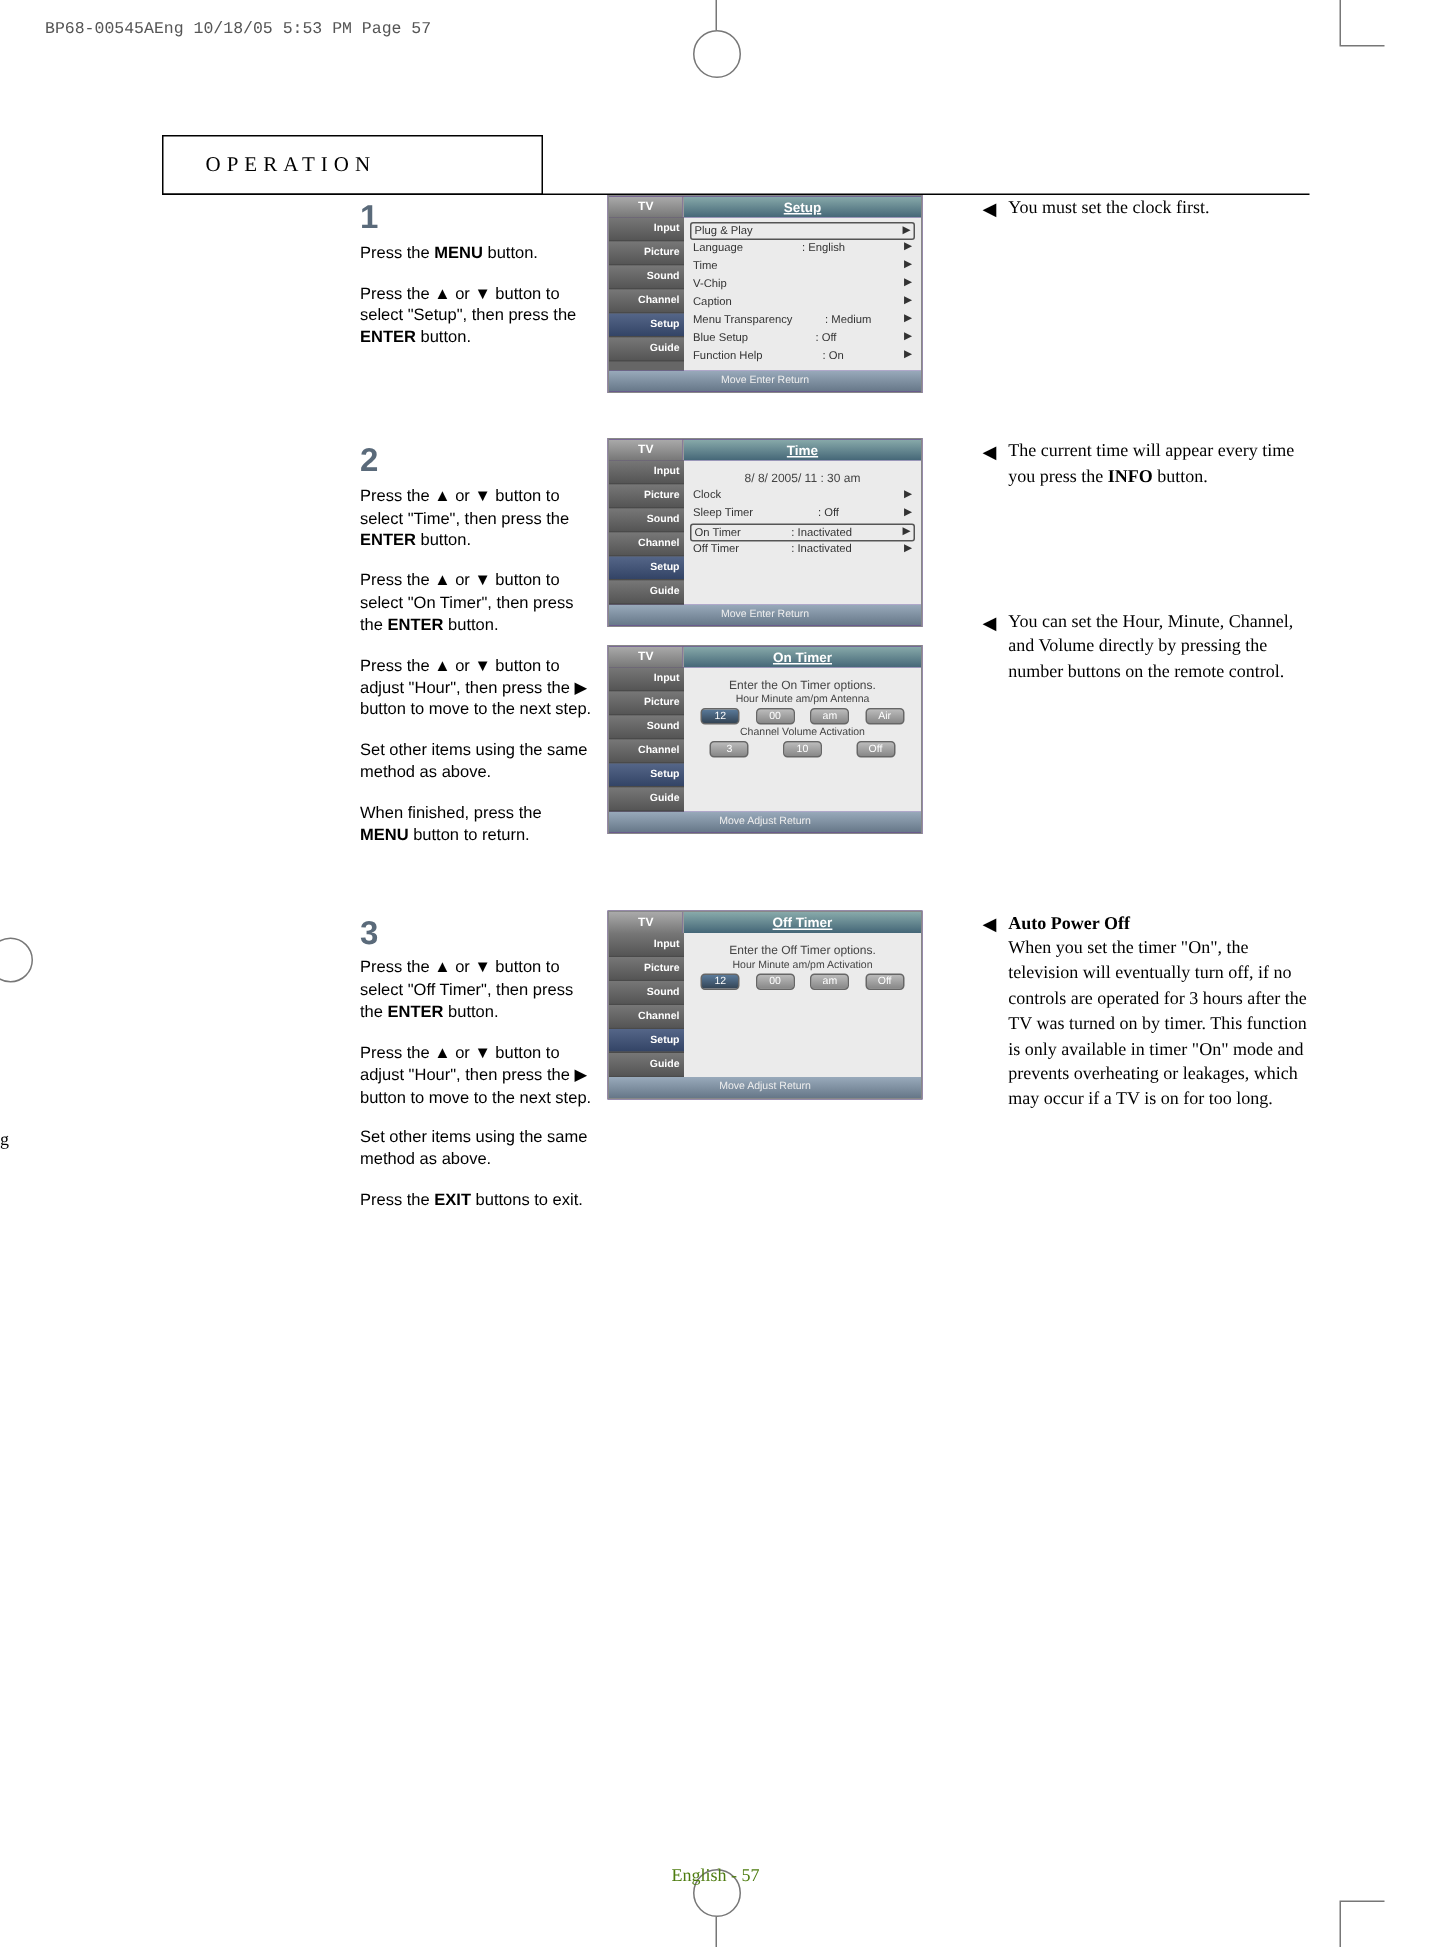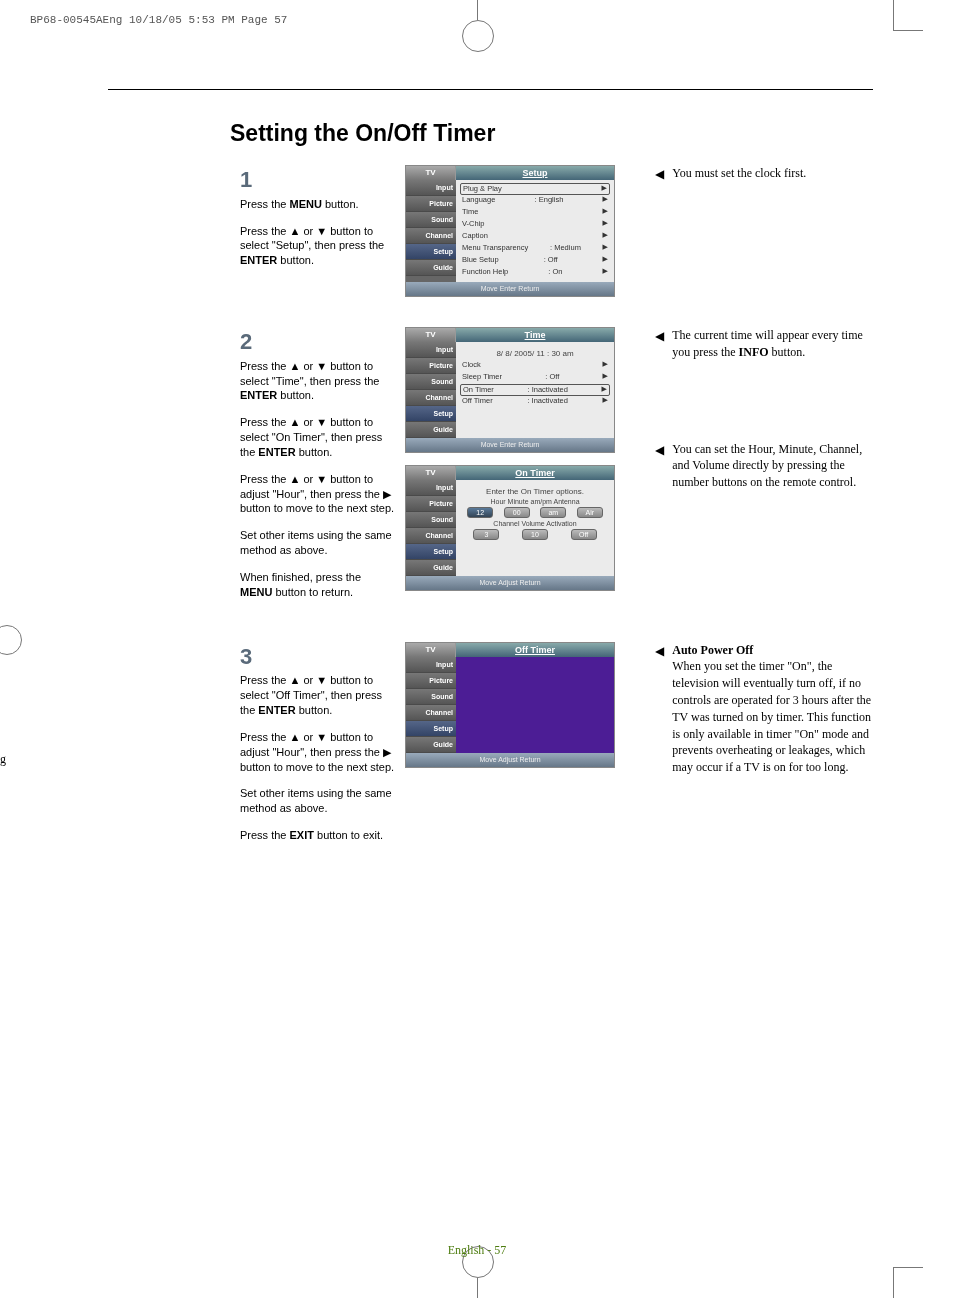--- a/index.html
+++ b/index.html
@@ -320,23 +320,25 @@
 
 <div class="print-header">BP68-00545AEng  10/18/05  5:53 PM  Page 57</div>
 <div class="crop-top"></div>
 <div class="crop-bottom"></div>
 <div class="crop-side left"></div>
 <div class="corner-top-right"></div>
 <div class="corner-bot-right"></div>
 <div class="stray-g">g</div>
 
 <div class="page">
+  <div class="section-header">
+    <span>OPERATION</span>
+  </div>
   <div class="hrule"></div>
 
-  <h1 class="title">Setting the On/Off Timer</h1>
 
   
   <div class="step-row">
     <div class="step-text">
       <div class="step-num">1</div>
       <p><span>Press the </span><b>MENU</b><span> button.</span></p>
       <p><span>Press the  ▲ or ▼  button to select "Setup", then press the </span><b>ENTER</b><span> button.</span></p>
     </div>
 
     <div class="screens-col">
@@ -505,38 +507,48 @@
     </div>
   </div>
 
   
   <div class="step-row">
     <div class="step-text">
       <div class="step-num">3</div>
       <p><span>Press the ▲ or ▼ button to select "Off Timer", then press the </span><b>ENTER</b><span> button.</span></p>
       <p>Press the ▲ or ▼ button to adjust "Hour", then press the ▶ button to move to the next step.</p>
       <p>Set other items using the same method as above.</p>
-      <p><span>Press the </span><b>EXIT</b><span> button to exit.</span></p>
+      <p><span>Press the </span><b>EXIT</b><span> buttons to exit.</span></p>
     </div>
 
     <div class="screens-col">
       <div class="osd">
         <div class="osd-header">
           <div class="osd-tv">TV</div>
           <div class="osd-title">Off Timer</div>
         </div>
         <div class="osd-body">
           <div class="osd-side">
             <div>Input</div>
             <div>Picture</div>
             <div>Sound</div>
             <div>Channel</div>
             <div class="sel">Setup</div>
             <div>Guide</div>
           </div>
+          <div class="osd-main">
+            <div class="osd-prompt">Enter the Off  Timer options.</div>
+            <div class="osd-colhead">Hour    Minute  am/pm Activation</div>
+            <div class="osd-values">
+              <span class="sel">12</span>
+              <span>00</span>
+              <span>am</span>
+              <span>Off</span>
+            </div>
+          </div>
         </div>
         <div class="osd-footer">Move       Adjust       Return</div>
       </div>
     </div>
 
     <div class="notes-col">
       <div class="note tight">
         <span class="tri">◀</span>
         <span>
           <b>Auto Power Off</b><br>

